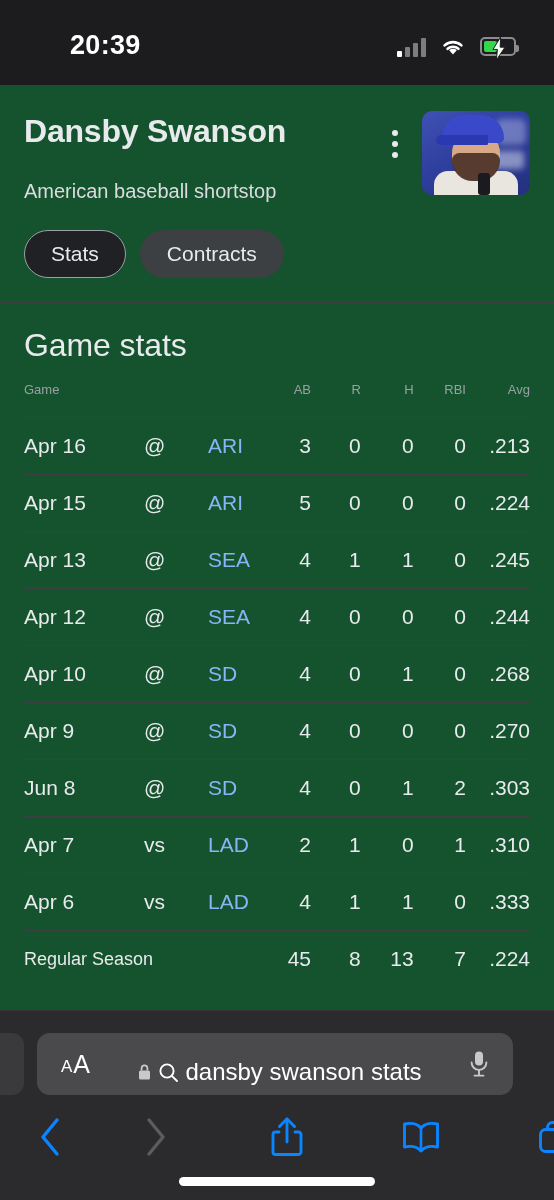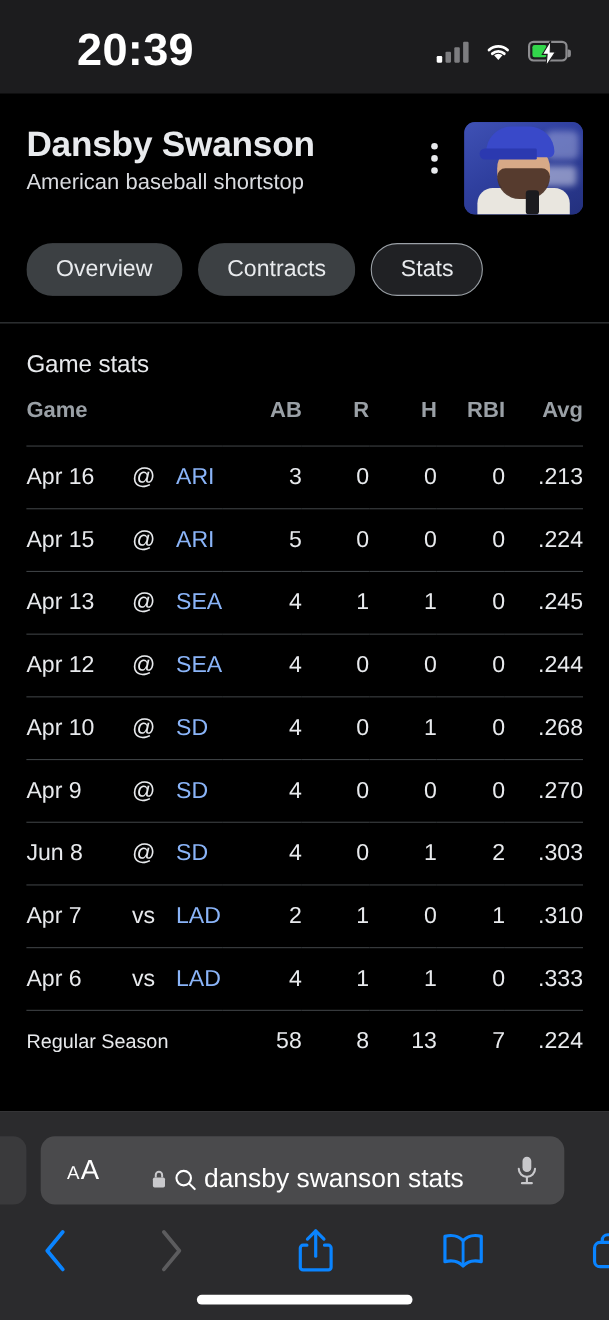--- a/index.html
+++ b/index.html
@@ -13,21 +13,21 @@
   #phone { position:relative; width:554px; height:1200px; background:#1c1c1e; }
 
   
   .statusbar {
     position:absolute; top:0; left:0; width:554px; height:85px;
     background:#1c1c1e;
     display:flex; align-items:center; justify-content:space-between;
     padding:0 38px 0 0;
   }
   .sb-time {
-    color:#fff; font-size:41px; font-weight:600; letter-spacing:0.3px;
+    color:#fff; font-size:27px; font-weight:600; letter-spacing:0.3px;
     margin-left:70px; margin-top:6px;
   }
   .sb-right { display:flex; align-items:center; gap:14px; margin-top:8px; }
   .signal { display:flex; align-items:flex-end; gap:3px; height:20px; }
   .signal i { width:5px; border-radius:1px; background:#7d7d80; display:block; }
   .signal i.on { background:#ffffff; }
   .signal i:nth-child(1){ height:6px; }
   .signal i:nth-child(2){ height:10px; }
   .signal i:nth-child(3){ height:14px; }
   .signal i:nth-child(4){ height:19px; }
@@ -39,34 +39,34 @@
   .batt::after{
     content:""; position:absolute; right:-5px; top:6px;
     width:3px; height:7px; background:#8c8c8f; border-radius:0 2px 2px 0;
   }
   .batt-fill { height:100%; width:45%; background:#32d74b; border-radius:2px; }
   .bolt { position:absolute; left:8px; top:-2px; width:18px; height:23px; }
 
   
   .page {
     position:absolute; top:85px; left:0; width:554px; height:925px;
-    background:#000000; overflow:hidden;
+    background:#14532d; overflow:hidden;
   }
   .kp {
     padding:26px 24px 0 24px;
     border-bottom:1px solid #3c4043;
     padding-bottom:24px;
   }
   .kp-top { display:flex; align-items:flex-start; }
   .kp-text { flex:1; min-width:0; }
   .kp-title {
     color:#e8eaed; font-size:32px; font-weight:700;
     letter-spacing:-0.2px; line-height:40px;
   }
-  .kp-sub { color:#dadce0; font-size:20px; margin-top:2px; line-height:26px; }
+  .kp-sub { color:#dadce0; font-size:20px; margin-top:27px; line-height:26px; }
   .kebab {
     width:34px; height:46px; margin-top:10px; margin-right:10px;
     display:flex; flex-direction:column; align-items:center;
     justify-content:center; gap:5px; flex:none;
   }
   .kebab span { width:6px; height:6px; border-radius:50%; background:#e8eaed; display:block; }
   .kp-photo {
     width:108px; height:84px; border-radius:10px; flex:none;
     overflow:hidden; position:relative; background:#2d3a8c;
   }
@@ -83,37 +83,37 @@
   .chips { display:flex; gap:14px; margin-top:26px; }
   .chip {
     height:48px; border-radius:24px; padding:0 26px;
     display:flex; align-items:center; justify-content:center;
     color:#e8eaed; font-size:21px; background:#3c4043;
     border:1px solid transparent; white-space:nowrap;
   }
   .chip.selected { background:#202124; border:1px solid #9aa0a6; }
 
   .section { padding:24px 24px 0 24px; }
-  .sec-title { color:#e8eaed; font-size:22px; font-weight:500; letter-spacing:-0.1px; }
+  .sec-title { color:#e8eaed; font-size:32px; font-weight:500; letter-spacing:-0.1px; }
 
   table.stats { width:100%; border-collapse:collapse; margin-top:18px; }
   table.stats th, table.stats td { padding:0; }
   table.stats th {
-    color:#9aa0a6; font-size:20px; font-weight:700;
+    color:#9aa0a6; font-size:13px; font-weight:400;
     padding-bottom:20px; text-align:right;
   }
   table.stats th.game, table.stats td.game { text-align:left; }
   table.stats tbody tr td { border-top:1px solid #3c4043; height:57px; }
   table.stats tbody tr:first-child td { border-top:1px solid #3c4043; }
   table.stats td {
     color:#e8eaed; font-size:21px; text-align:right; vertical-align:middle;
   }
   .col-ab { width:74px; } .col-r { width:63px; } .col-h { width:63px; }
   .col-rbi { width:63px; } .col-avg { width:72px; }
-  .g-cell { display:flex; align-items:center; }
+  .g-cell { display:flex; align-items:center;gap:24px; }
   .g-date { min-width:68px; color:#e8eaed; }
   .g-at { min-width:40px; margin-left:28px; color:#e8eaed; }
   .g-team { color:#8ab4f8; }
   .total td { color:#e8eaed; }
   .total .g-total { font-size:18px; }
 
   
   .safari {
     position:absolute; left:0; bottom:0; width:554px; height:190px;
     background:#2b2b2d;
@@ -202,23 +202,22 @@
           <div class="ph-shirt"></div>
           <div class="ph-face"></div>
           <div class="ph-beard"></div>
           <div class="ph-cap"></div>
           <div class="ph-brim"></div>
           <div class="ph-tie"></div>
         </div>
       </div>
 
       <div class="chips">
-        <div class="chip">Overview</div>
+        <div class="chip selected">Stats</div>
         <div class="chip">Contracts</div>
-        <div class="chip selected">Stats</div>
       </div>
     </div>
 
     <div class="section">
       <div class="sec-title">Game stats</div>
 
       <table class="stats">
         <thead>
           <tr>
             <th class="game">Game</th>
@@ -351,21 +350,21 @@
                 </span>
               </td>
               <td class="col-ab">4</td>
               <td class="col-r">1</td>
               <td class="col-h">1</td>
               <td class="col-rbi">0</td>
               <td class="col-avg">.333</td>
             </tr>
             <tr class="total">
               <td class="game g-total">Regular Season</td>
-              <td class="col-ab">58</td>
+              <td class="col-ab">45</td>
               <td class="col-r">8</td>
               <td class="col-h">13</td>
               <td class="col-rbi">7</td>
               <td class="col-avg">.224</td>
             </tr>
           </tbody>
       </table>
     </div>
   </div>
 

